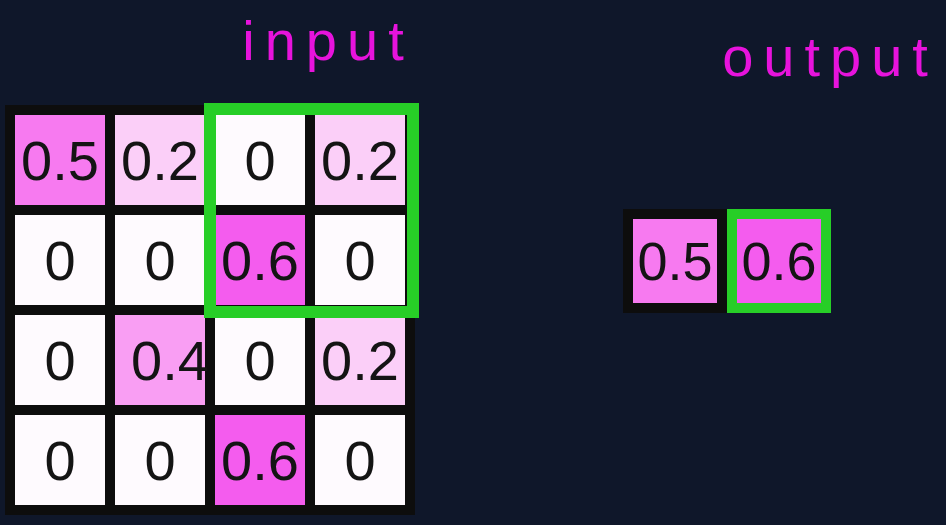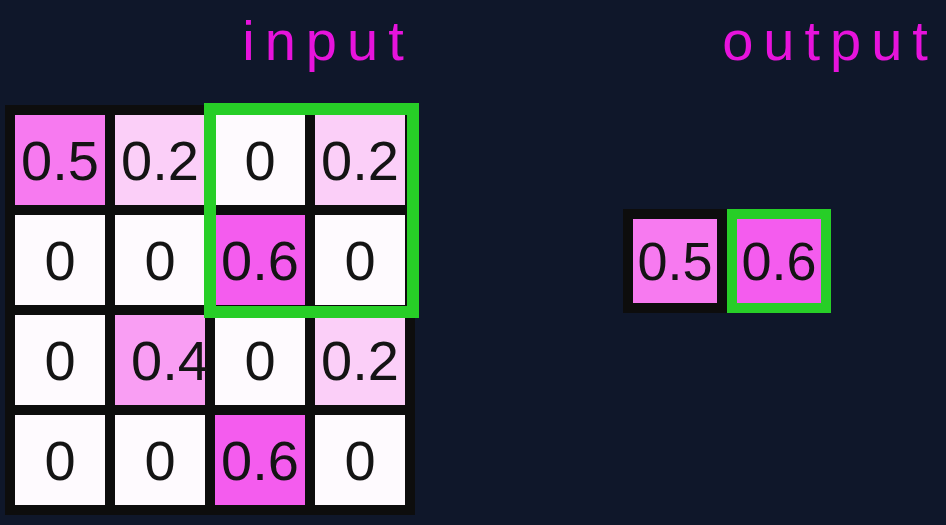--- a/index.html
+++ b/index.html
@@ -78,21 +78,21 @@
     font-size: 54px;
   }
 </style>
 </head>
 <body>
 
 <div class="canvas">
 
   <div class="title input-title" style="color: rgb(231, 19, 220);">input</div>
 
-  <div class="title output-title" style="color: rgb(231, 19, 220);">output</div>
+  <div class="title output-title" style="color: rgb(231, 19, 220); margin-top: 16px;">output</div>
 
   <div class="input-grid" style="background: rgb(13, 13, 13);">
     <div class="cell" style="color: rgb(20, 20, 20); background: rgb(247, 122, 240);">0.5</div>
     <div class="cell" style="color: rgb(20, 20, 20); background: rgb(251, 207, 248);">0.2</div>
     <div class="cell" style="color: rgb(20, 20, 20); background: rgb(254, 250, 254);">0</div>
     <div class="cell" style="color: rgb(20, 20, 20); background: rgb(251, 207, 248);">0.2</div>
     <div class="cell" style="color: rgb(20, 20, 20); background: rgb(254, 250, 254);">0</div>
     <div class="cell" style="color: rgb(20, 20, 20); background: rgb(254, 250, 254);">0</div>
     <div class="cell" style="color: rgb(20, 20, 20); background: rgb(244, 92, 238);">0.6</div>
     <div class="cell" style="color: rgb(20, 20, 20); background: rgb(254, 250, 254);">0</div>

